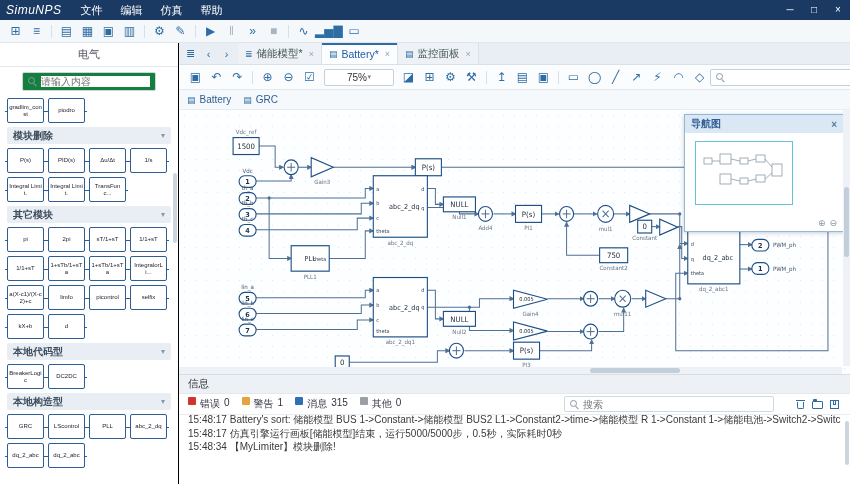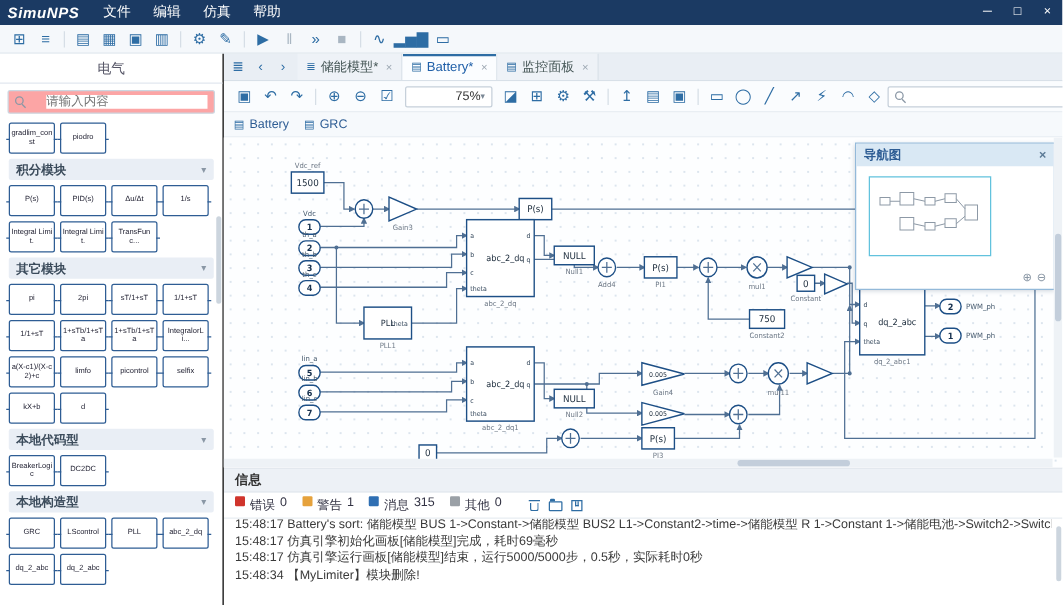--- a/index.html
+++ b/index.html
@@ -1,58 +1,58 @@
 <!DOCTYPE html>
 <html><head>
 <meta charset="utf-8">
 <style>
 *{box-sizing:border-box;margin:0;padding:0}
 html,body{width:850px;height:484px;overflow:hidden;background:#fff;font-family:"Liberation Sans","DejaVu Sans",sans-serif}
 .app{width:850px;height:484px;display:flex;flex-direction:column;font-size:11px;color:#333}
 
 .titlebar{height:20px;background:#1b3a63;display:flex;align-items:center;color:#fff;flex:0 0 auto}
-.logo{font-weight:bold;font-style:italic;font-size:12px;padding:0 10px 0 6px;letter-spacing:.5px}
+.logo{font-weight:normal;font-style:italic;font-size:12px;padding:0 10px 0 6px;letter-spacing:.5px}
 .menu-item{padding:16px 9px;font-size:11px;line-height:20px}
 .titlebar-spacer{flex:1}
 .winbtn{width:24px;text-align:center;font-size:10px;line-height:20px}
 
 .toolbar{height:23px;background:#f5f8fb;border-bottom:1px solid #dfe6ed;display:flex;align-items:center;padding:0 5px;flex:0 0 auto}
 .tbtn{min-width:19px;height:19px;display:flex;align-items:center;justify-content:center;color:#2e6da4;font-size:12px;border-radius:2px;margin:0 1px;cursor:default}
 .tbtn.small{min-width:15px;height:16px;font-size:11px}
 .tbtn.disabled{color:#a9b6c2}
 .tsep{width:1px;height:13px;background:#d6dee6;margin:0 4px}
 
 .main{flex:1;display:flex;min-height:0}
 .sidebar{width:179px;border-right:1px solid #000000;display:flex;flex-direction:column;background:#fff;flex:0 0 auto;position:relative}
 .side-tabs{height:24px;display:flex;border-bottom:1px solid #e2e8ef;flex:0 0 auto}
 .side-tab{flex:1;display:flex;align-items:center;justify-content:center;font-size:11px;color:#556;position:relative}
 .side-tab+.side-tab{border-left:1px solid #e2e8ef}
 .side-tab.active{color:#1f5fa8;font-weight:bold}
 .side-tab.active::after{content:"";position:absolute;left:20px;right:20px;bottom:0;height:2px;background:#2e6da4}
-.side-search{margin:5px 6px;height:19px;border:1px solid #ccd6e0;border-radius:2px;display:flex;align-items:center;gap:16px;padding:0 5px;background:#fca5a5;flex:0 0 auto}
+.side-search{margin:5px 22px;height:19px;border:1px solid #ccd6e0;border-radius:2px;display:flex;align-items:center;gap:4px;padding:0 5px;background:#15803d;flex:0 0 auto}
 .side-search input{border:0;outline:0;flex:1;font-size:10px;color:#333;min-width:0;font-family:inherit}
 .palette{flex:1;overflow:hidden;padding:2px 7px 0}
 .sec-header{height:17px;background:#e9eef5;border-radius:2px;display:flex;align-items:center;justify-content:space-between;padding:0 6px;font-size:10px;color:#3c4c5c;margin:4px 0;font-weight:bold}
 .sec-caret{color:#8a97a5;font-size:8px}
 .sec-grid{display:flex;flex-wrap:wrap;gap:4px;margin-bottom:3px}
 .pal-item{width:37px;height:25px;border:1px solid #2e5d94;border-radius:2px;background:#fff;display:flex;align-items:center;justify-content:center;text-align:center;font-size:6px;line-height:6.5px;color:#223;padding:1px;position:relative;word-break:break-all}
 .pal-item::before{content:"";position:absolute;left:-3px;top:50%;width:3px;height:1px;background:#2e5d94}
 .pal-item::after{content:"";position:absolute;right:-3px;top:50%;width:3px;height:1px;background:#2e5d94}
 .side-scrollbar{position:absolute;right:1px;top:130px;width:4px;height:70px;border-radius:2px;background:#ccd5de}
 
 .workarea{flex:1;display:flex;flex-direction:column;min-width:0}
 .doc-tabs{height:22px;background:#e9eef4;display:flex;align-items:stretch;border-bottom:1px solid #d8e0e8;flex:0 0 auto}
 .doc-nav{display:flex;align-items:center;padding:0 3px;gap:1px}
 .doc-tab{display:flex;align-items:center;gap:4px;padding:0 7px;font-size:10.5px;color:#455;border-right:1px solid #d9e1e9;background:#eef2f7}
 .doc-tab.active{background:#fbfdff;color:#1f5fa8;box-shadow:inset 0 2px 0 #2e6da4}
 .doc-icon{color:#2e6da4;font-size:9px}
 .tab-close{color:#9aa5b0;font-size:9px;margin-left:2px}
 .canvas-toolbar{height:25px;background:#fafcfe;border-bottom:1px solid #e3e9ef;display:flex;align-items:center;padding:0 6px;flex:0 0 auto}
 .ct-group{display:flex;align-items:center}
-.zoom-select{height:17px;min-width:70px;border:1px solid #c6d0da;border-radius:2px;background:#fff;display:flex;align-items:center;justify-content:flex-end;padding:0 5px;font-size:10px;color:#333;margin:0 4px}
+.zoom-select{height:17px;min-width:70px;border:1px solid #c6d0da;border-radius:2px;background:#fff;display:flex;align-items:center;justify-content:space-between;padding:0 22px;font-size:10px;color:#333;margin:0 4px}
 .zoom-caret{font-size:7px;color:#7a8795}
 .canvas-search{margin-left:auto;width:158px;height:17px;border:1px solid #c6d0da;border-radius:2px;background:#fff;display:flex;align-items:center;padding:0 5px;gap:4px}
 .canvas-search input{border:0;outline:0;flex:1;min-width:0;font-size:10px;font-family:inherit}
 .breadcrumbs{height:20px;background:#f6f9fc;border-bottom:1px solid #e8edf2;display:flex;align-items:center;padding:0 8px;gap:12px;flex:0 0 auto}
 .crumb{display:flex;align-items:center;gap:4px;font-size:10px;color:#2e5d94}
 
 .canvas{flex:1;position:relative;min-height:0;background:#fdfeff;background-image:radial-gradient(circle,#dce5ee 0.8px,transparent 0.9px);background-size:11px 11px;overflow:hidden}
 .diagram{position:absolute;inset:0;width:100%;height:100%}
 svg text{font-family:"DejaVu Sans",sans-serif}
 .wire{fill:none;stroke:#4f6f93;stroke-width:1}
@@ -72,21 +72,21 @@
 .nav-body{position:relative;height:98px}
 .nav-thumb{position:absolute;left:10px;top:8px;width:98px;height:64px;border:1px solid #62c2dd;background:#fff}
 .nav-zoom{position:absolute;right:6px;bottom:3px;display:flex;gap:4px;color:#8a97a5;font-size:9px}
 
 .canvas-hscroll{position:absolute;left:0;right:8px;bottom:0;height:7px;background:#eef2f6}
 .canvas-hscroll-thumb{position:absolute;left:62%;width:90px;top:1px;bottom:1px;background:#c3cedb;border-radius:3px}
 .canvas-vscroll{position:absolute;top:0;bottom:8px;right:0;width:7px;background:#eef2f6}
 .canvas-vscroll-thumb{position:absolute;top:30%;height:70px;left:1px;right:1px;background:#c3cedb;border-radius:3px}
 
 .info-panel{height:110px;border-top:1px solid #d5dde5;display:flex;flex-direction:column;background:#fff;flex:0 0 auto}
-.info-header{height:19px;background:#edf1f6;display:flex;align-items:center;padding:0 9px;font-size:10.5px;color:#333;font-weight:bold;border-bottom:1px solid #e2e8ee;flex:0 0 auto}
+.info-header{height:19px;background:#edf1f6;display:flex;align-items:center;padding:0 9px;font-size:10.5px;color:#333;font-weight:normal;border-bottom:1px solid #e2e8ee;flex:0 0 auto}
 .info-filterbar{height:21px;display:flex;align-items:center;padding:0 9px;gap:12px;border-bottom:1px solid #e8edf2;flex:0 0 auto}
 .filter{display:flex;align-items:flex-start;gap:4px;font-size:10px;color:#334}
 .swatch{width:8px;height:8px;border-radius:1px}
 .info-search{margin-left:auto;width:210px;height:16px;border:1px solid #d0d9e2;border-radius:2px;display:flex;align-items:center;gap:4px;padding:0 5px;background:#fff}
 .info-search input{border:0;outline:0;flex:1;min-width:0;font-size:10px;font-family:inherit}
 .info-actions{display:flex;gap:7px;align-items:center;margin-left:10px;margin-right:2px}
 .log-list{flex:1;overflow:hidden;padding:0 9px;position:relative}
 .log-inner{margin-top:-2px}
 .log-line{font-size:10px;line-height:13.5px;color:#3a3a3a;white-space:nowrap;overflow:hidden}
 .log-scroll{position:absolute;right:1px;top:6px;width:4px;height:44px;background:#ccd5de;border-radius:2px}
@@ -153,21 +153,21 @@
       <div class="side-search">
         <span class="i-mag"></span>
         <input placeholder="请输入内容" style="">
       </div>
       <div class="palette">
           <div class="sec-grid">
             <div class="pal-item">gradlim_const</div>
             <div class="pal-item">piodro</div>
           </div>
           <div class="sec-header">
-            <span>积分模块</span>
+            <span>模块删除</span>
             <span class="sec-caret">▾</span>
           </div>
           <div class="sec-grid">
             <div class="pal-item">P(s)</div>
             <div class="pal-item">PID(s)</div>
             <div class="pal-item">Δu/Δt</div>
             <div class="pal-item">1/s</div>
             <div class="pal-item">Integral Limit.</div>
             <div class="pal-item">Integral Limit.</div>
             <div class="pal-item">TransFunc...</div>
@@ -582,30 +582,33 @@
             <div class="filter">
               <span class="swatch" style="background: rgb(47, 111, 179);"></span>
               <span>消息</span>
               <span>315</span>
             </div>
             <div class="filter">
               <span class="swatch" style="background: rgb(154, 160, 166);"></span>
               <span>其他</span>
               <span>0</span>
             </div>
+            <div class="info-search">
+            <span class="i-mag"></span>
+            <input placeholder="搜索" style="">
+          </div>
           <div class="info-actions">
             <span class="i-trash"></span>
             <span class="i-folder"></span>
             <span class="i-floppy"></span>
           </div>
         </div>
         <div class="log-list">
           <div class="log-inner">
               <div class="log-line"><span class="log-time">15:48:17 </span><span>Battery's sort: 储能模型 BUS 1-&gt;Constant-&gt;储能模型 BUS2 L1-&gt;Constant2-&gt;time-&gt;储能模型 R 1-&gt;Constant 1-&gt;储能电池-&gt;Switch2-&gt;Switch-&gt;Switch 1-&gt;Goto-...</span></div>
-              <div class="log-line"><span class="log-time">15:48:17 </span><span>仿真引擎初始化画板[储能模型]完成，耗时69毫秒</span></div>
               <div class="log-line"><span class="log-time">15:48:17 </span><span>仿真引擎运行画板[储能模型]结束，运行5000/5000步，0.5秒，实际耗时0秒</span></div>
               <div class="log-line"><span class="log-time">15:48:34 </span><span>【MyLimiter】模块删除!</span></div>
             </div>
           <div class="log-scroll"></div>
         </div>
       </div>
 
     </div>
   </div>
 

